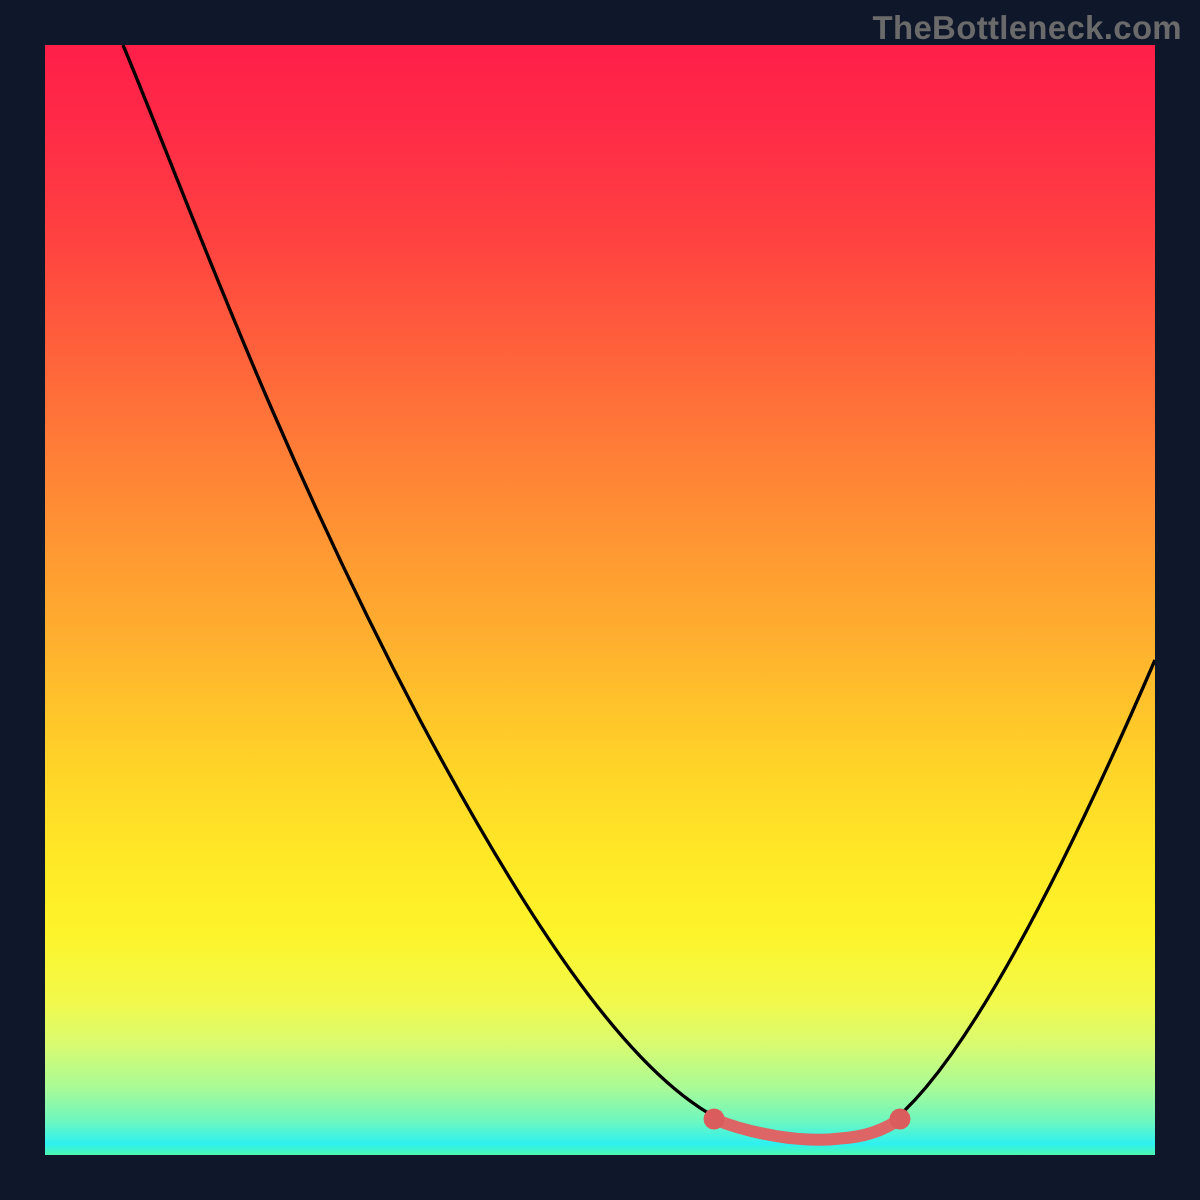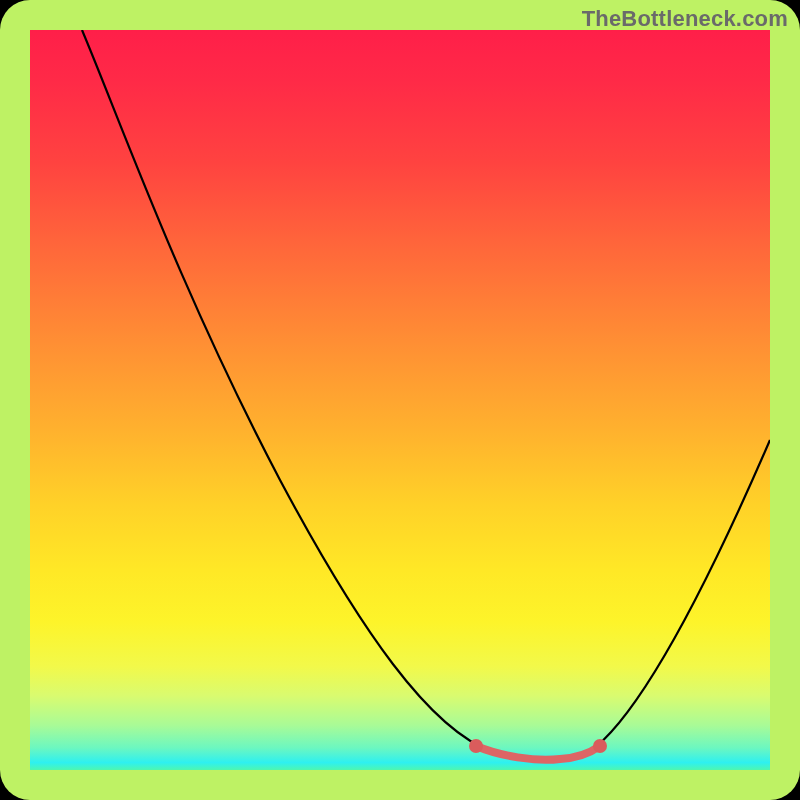--- a/index.html
+++ b/index.html
@@ -1,22 +1,21 @@
 <!DOCTYPE html>
 <html><head>
 <meta charset="utf-8">
 <style>
   * { margin: 0; padding: 0; box-sizing: border-box; }
   html, body { width: 800px; height: 800px; background: #000; overflow: hidden; }
   .container {
     position: relative;
     width: 800px;
     height: 800px;
-    background: #bef264;
-    border-radius: 30px;
+    background: #0f172a;
   }
   .watermark {
     position: absolute;
     top: 6px;
     right: 12px;
     color: #6a6a6a;
     font-family: Arial, sans-serif;
     font-size: 22px;
     font-weight: bold;
     z-index: 20;

